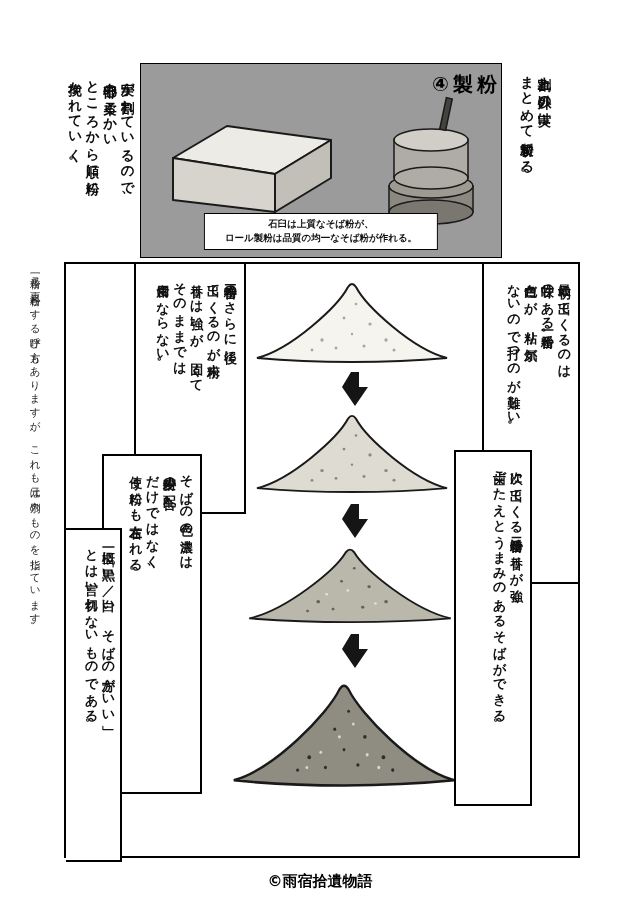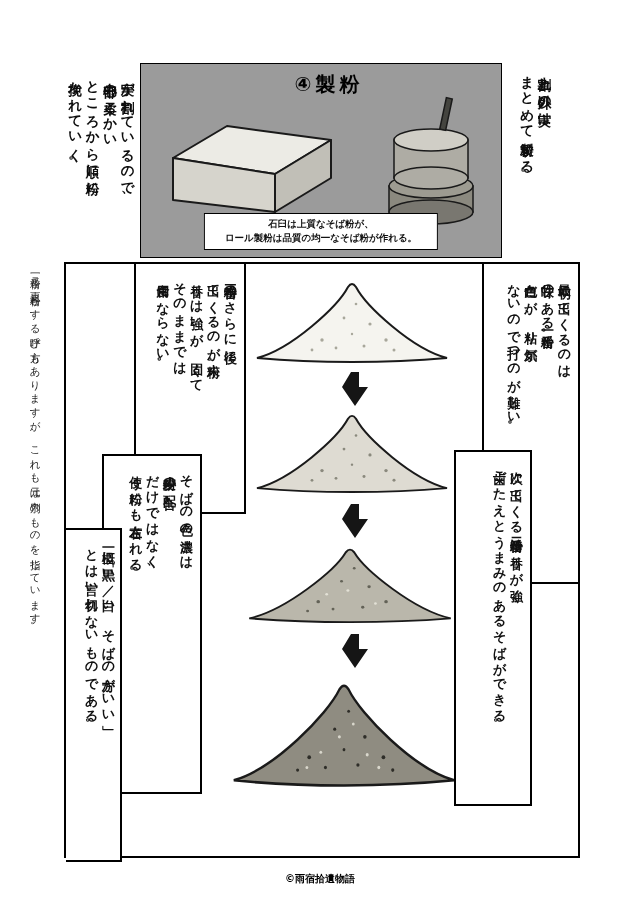--- a/index.html
+++ b/index.html
@@ -12,21 +12,21 @@
          line-height:1.3;letter-spacing:1px;font-weight:600;}
   .abs{position:absolute;}
 
   
   .side-note{font-size:13.5px;color:#0d0d0d;}
   .top-left-note{left:66px;top:72px;height:186px;}
   .top-right-note{left:518px;top:66px;height:192px;}
 
   .panel-top{position:absolute;left:140px;top:63px;width:360px;height:193px;
              background:#9b9b9b;border:1.5px solid #000;}
-  .panel-title{position:absolute;top:7px;left:8px;width:100%;text-align:center;
+  .panel-title{position:absolute;top:7px;left:0;width:100%;text-align:right;
                font-size:20px;font-weight:700;letter-spacing:4px;color:#000;}
   .caption{position:absolute;bottom:7px;left:50%;transform:translateX(-50%);
            background:#fff;border:1px solid #000;padding:3px 20px;
            font-size:9.5px;line-height:1.55;text-align:center;white-space:pre-line;
            font-weight:600;width:max-content;max-width:320px;}
   .machine{position:absolute;}
 
   
   .panel-main{position:absolute;left:64px;top:262px;width:512px;height:592px;
               background:#fff;border:2px solid #000;}
@@ -38,21 +38,21 @@
   .note-first{top:0;right:0;width:82px;height:298px;border-top:none;border-right:none;}
   .note-second{top:186px;right:46px;width:62px;height:332px;}
   .note-last{top:0;left:68px;width:96px;height:228px;border-top:none;}
   .note-color{top:190px;left:36px;width:84px;height:316px;}
   .note-conclusion{top:264px;left:0;width:46px;height:310px;border-left:none;padding:10px 4px;}
 
   .margin-note{left:28px;top:268px;height:588px;font-size:10.5px;font-weight:500;
                letter-spacing:1.5px;color:#222;}
 
   .credit{position:absolute;left:0;right:0;top:872px;text-align:center;
-          font-size:10px;font-weight:700;color:#000;}
+          font-size:15px;font-weight:700;color:#000;}
 </style>
 </head>
 <body>
 
 <div class="page">
 
   <div class="abs vtext side-note top-left-note">実が割れているので、
 中心部の柔らかい
 ところから順に粉に
 挽かれていく。</div>

